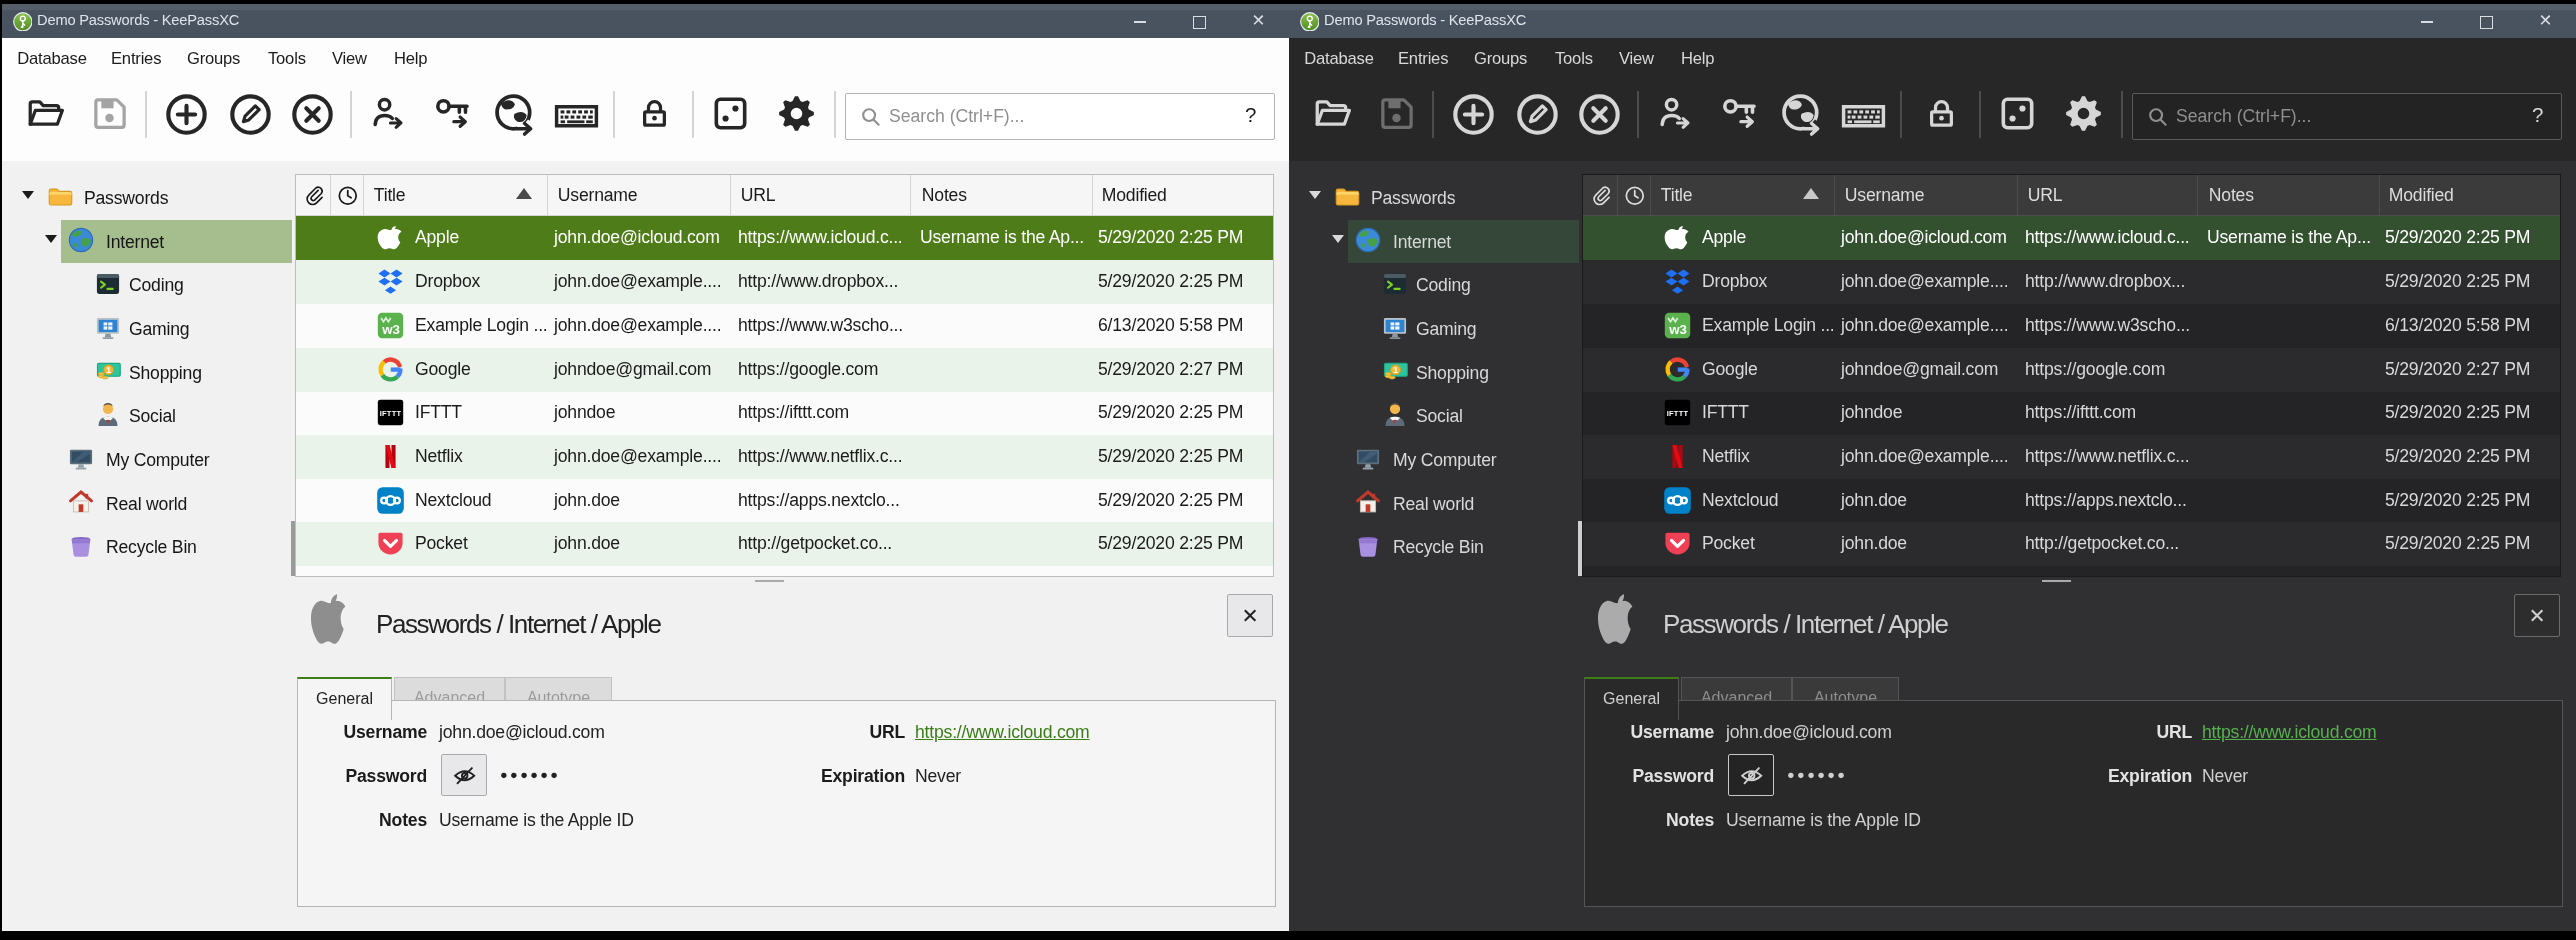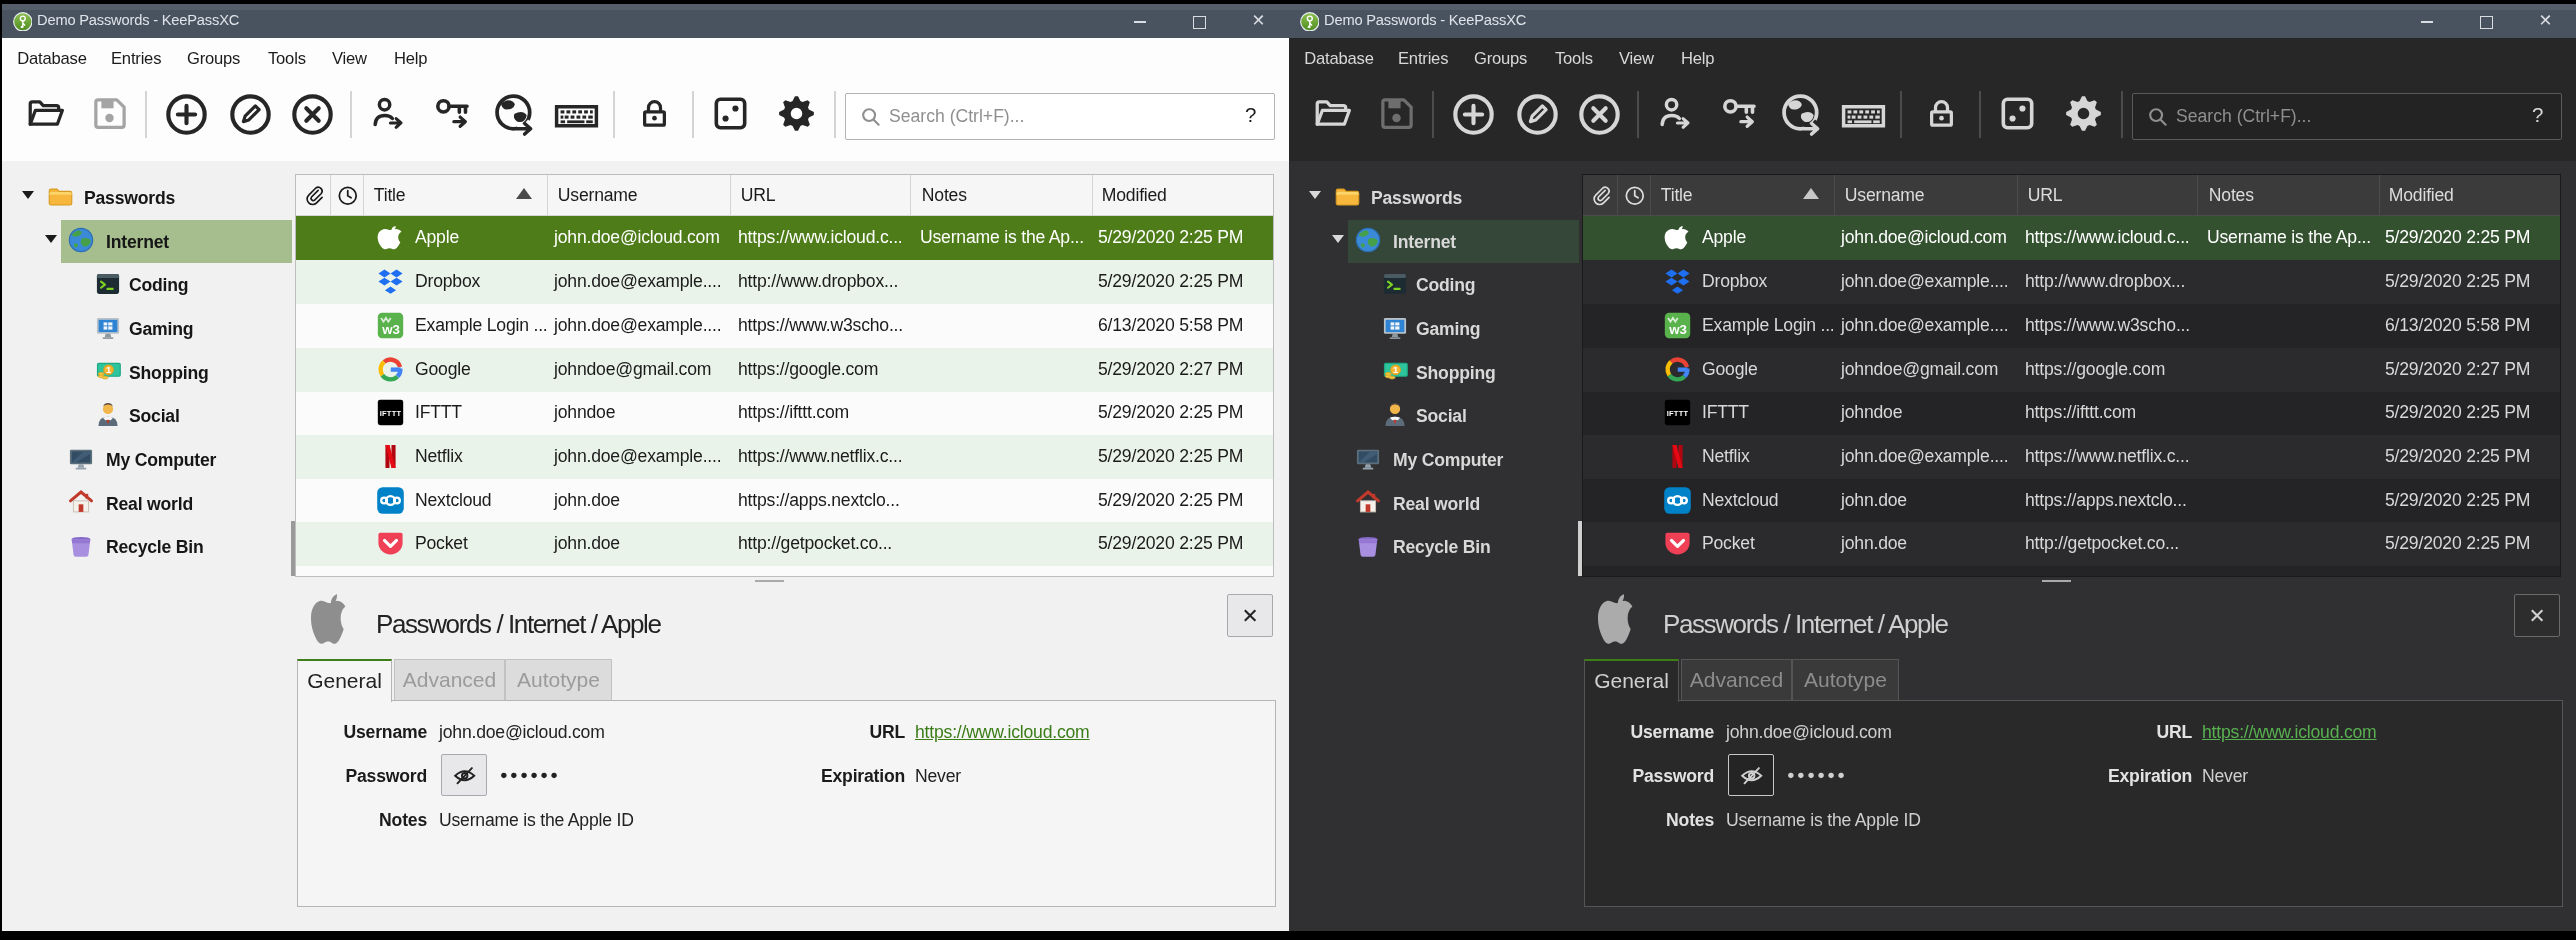--- a/index.html
+++ b/index.html
@@ -33,21 +33,21 @@
 .tsep { position:absolute; top:12.7px; width:2px; height:47px; background:var(--hdrln); }
 .search { position:absolute; left:843px; top:14.7px; width:430px; height:47px; background:var(--sbg);
   border:1px solid var(--sbrd); border-radius:2px; }
 .smag { position:absolute; left:11.7px; top:10.8px; width:25.4px; height:25.4px; color:var(--ph); }
 .sph { position:absolute; left:43px; top:12.7px; font-size:17.6px; color:var(--ph); }
 .sq { position:absolute; right:17.6px; top:9.8px; font-size:20.5px; color:var(--txt); }
 .main { position:absolute; left:0; top:157px; width:100%; height:770px; background:var(--main); }
 .tree-sel { position:absolute; left:59px; width:231px; height:43px; background:var(--treesel); }
 .texp { position:absolute; width:0; height:0; border:6.8px solid transparent; border-top:8.8px solid var(--txt); border-bottom:none; }
 .tico { position:absolute; }
-.tlabel { position:absolute; font-size:17.6px; color:var(--treetxt); letter-spacing:-0.2px;font-weight:bold; }
+.tlabel { position:absolute; font-size:17.6px; color:var(--treetxt); letter-spacing:-0.2px; }
 .tree-sb { position:absolute; left:289px; top:360px; width:3.9px; height:55px; background:var(--sb); }
 .tbl { position:absolute; left:293px; top:13px; width:979px; height:403px; background:var(--tblbg);
   border:1px solid var(--tblbrd); overflow:hidden; }
 .thead { position:absolute; left:0; top:0; width:100%; height:41px; background:var(--hdrbg);
   border-bottom:1px solid var(--hdrln); }
 .th { position:absolute; top:0; height:100%; border-right:1px solid var(--hdrln); }
 .htext { position:absolute; left:9.8px; top:9.8px; font-size:17.6px; color:var(--hdrtxt); letter-spacing:-0.2px; }
 .hico { position:absolute; top:8.8px; width:23.5px; height:23.5px; color:var(--hdrtxt); }
 .sortup { position:absolute; left:152px; top:12.7px; width:0; height:0;
   border:8.8px solid transparent; border-bottom:11.7px solid #4a4a4a; border-top:none; }
@@ -59,22 +59,22 @@
 .rico { position:absolute; left:80px; top:6.8px; width:29px; height:29px; }
 .rc { position:absolute; top:10.8px; font-size:17.6px; color:var(--txt); white-space:nowrap; letter-spacing:-0.2px; }
 .split { position:absolute; left:753px; top:419px; width:29px; height:2px;
   border-top:2px solid #aaa; border-bottom:2px solid #aaa; padding-top:2px; background:transparent; height:5.9px; border-bottom:none; }
 .papple { position:absolute; left:309px; top:433px; width:37px; height:50px; color:#8e8e8e; }
 .w-dark .papple { color:#ababab; }
 .ptitle { position:absolute; left:374px; top:447px; font-size:26px; line-height:33px; color:var(--val); letter-spacing:-1.4px; }
 .pclose { position:absolute; left:1225px; top:433px; width:46px; height:43px; background:var(--btnbg);
   border:1px solid var(--btnbrd); border-radius:2px; color:var(--val); font-size:20.5px; text-align:center; line-height:41px; }
 .w-dark .pclose { border-color:#6a6a6a; background:#2d2d2d; }
-.tab { position:absolute; top:498px; height:42px; background:var(--tabbg); border:1px solid var(--tabbrd);
-  font-size:21px; color:var(--tabtxt); text-align:center; line-height:40px; }
+.tab { position:absolute; top:516px; height:42px; background:var(--tabbg); border:1px solid var(--tabbrd);
+  font-size:16px; color:var(--tabtxt); text-align:center; line-height:40px; }
 .tab-on { background:var(--pnl); border:1px solid var(--pnlbrd); border-top:2.9px solid #3e7d17; border-bottom:none;
   color:var(--val); z-index:3; height:43px; }
 .pbox { position:absolute; left:295px; top:539px; width:979px; height:207px; background:var(--pnl);
   border:1px solid var(--pnlbrd); z-index:1; }
 .flabel { position:absolute; z-index:2; font-size:17.6px; font-weight:bold; color:var(--lbl); text-align:right; letter-spacing:-0.2px; }
 .fval { position:absolute; z-index:2; font-size:17.6px; color:var(--val); letter-spacing:-0.2px; }
 .link { color:var(--link); text-decoration:underline; }
 .eyebtn { position:absolute; left:439px; top:593px; width:46px; height:42px; background:var(--btnbg);
   border:1px solid var(--btnbrd); border-radius:2px; z-index:2; }
 .eico { position:absolute; left:9.8px; top:7.8px; width:25.4px; height:25.4px; color:var(--val); }

